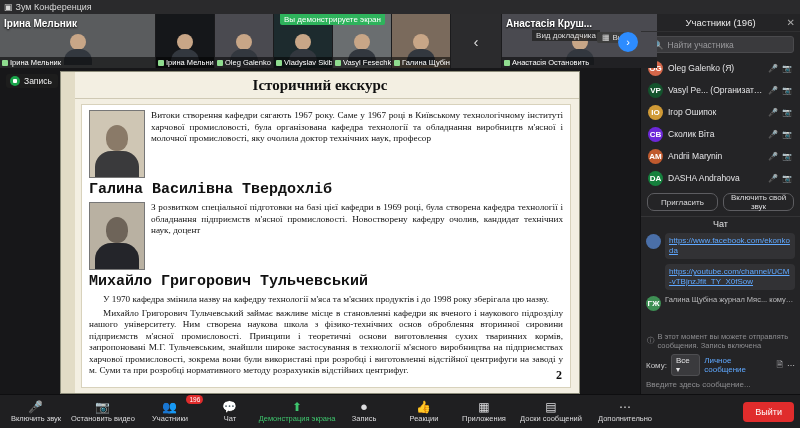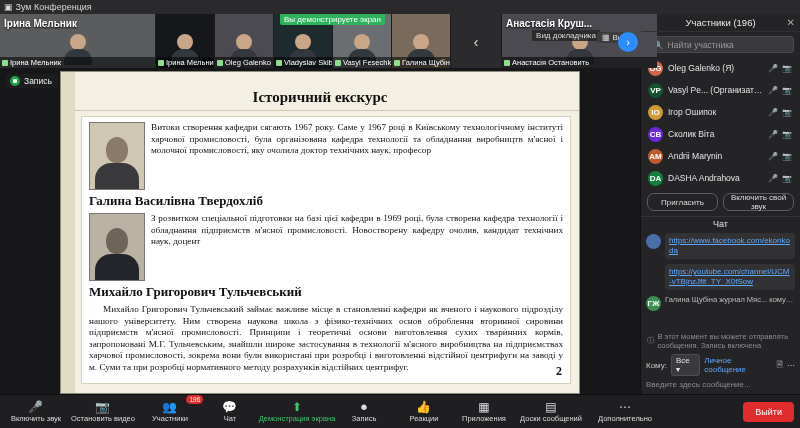--- a/index.html
+++ b/index.html
@@ -83,32 +83,32 @@
   .rec-dot { width:10px;height:10px;border-radius:50%;background:#1aa34a;display:flex;align-items:center;justify-content:center; }
   .rec-dot i{ width:4px;height:4px;background:#fff;border-radius:1px;display:block;}
 
   .slide {
     margin: 3px auto 0 auto; width: 520px; background:#f3efe2; position:relative;
     border:1px solid #8c8c7a; display:flex; flex-direction:column;
   }
   .slide .leftband { position:absolute; left:0; top:0; bottom:0; width:14px; background:#e2dcc6; }
   .slide-title {
     text-align:center; font-family:"Liberation Serif", serif; font-weight:bold;
-    font-size:15px; color:#111; padding:17px 0 4px 0; border-bottom:1px solid #cfc9b4;
+    font-size:15px; color:#111; padding:5px 0 4px 0; border-bottom:1px solid #cfc9b4;
   }
   .slide-inner { background:#fff; margin:5px 8px 6px 20px; border:1px solid #d8d2bc; padding:5px 7px 10px 7px; position:relative; }
   .para { font-family:"Liberation Serif", serif; font-size:9.2px; color:#111; text-align:justify; line-height:1.25; }
   .blk { display:flex; gap:6px; margin-bottom:3px; }
   .portrait { width:56px; height:68px; flex:0 0 56px; border:1px solid #777; background:#cfc6b4; position:relative; overflow:hidden; }
   .portrait.p2 { background:#b9b1a2; }
   .p-head { position:absolute; left:50%; top:14px; transform:translateX(-50%); width:22px;height:26px;border-radius:50% 50% 45% 45%; background:#8a7a68; }
   .p-body { position:absolute; left:50%; bottom:0; transform:translateX(-50%); width:44px;height:26px;border-radius:16px 16px 0 0; background:#3a3a3c; }
   .p2 .p-head { background:#6e6459; }
   .p2 .p-body { background:#24252a; }
-  .caption { font-family:Liberation Serif, serif; font-size:13px; font-weight:bold; margin:1px 0 4px 0; color:#111;}
+  .caption { font-family:Liberation Mono, monospace; font-size:15px; font-weight:bold; margin:1px 0 4px 0; color:#111;}
   .pagenum { position:absolute; right:8px; bottom:4px; font-family:"Liberation Serif",serif; font-weight:bold; font-size:12px; color:#111;}
 
   
   .rightpanel { width: 160px; flex:0 0 160px; background:#242426; display:flex; flex-direction:column; border-left:1px solid #101012; }
   .panel-head { height:18px; display:flex; align-items:center; justify-content:center; font-size:9.5px; color:#eaeaea; border-bottom:1px solid #303032; position:relative;}
   .panel-head .x { position:absolute; right:5px; font-size:10px; color:#aaa; }
   .search-wrap { padding:4px 6px; }
   .search {
     width:100%; height:17px; border-radius:3px; background:#3a3a3d; border:1px solid #4a4a4d;
     display:flex; align-items:center; padding:0 5px; gap:4px; font-size:8.5px; color:#9a9a9d;
@@ -285,20 +285,21 @@
               <div class="portrait p2">
                 <div class="p-head"></div>
                   <div class="p-body"></div>
               </div>
               <div>
                 <div class="para">З розвитком спеціальної підготовки на базі цієї кафедри в 1969 році, була створена кафедра технології і обладнання підприємств м'ясної промисловості. Новостворену кафедру очолив, кандидат технічних наук, доцент</div>
               </div>
             </div>
             <div class="caption">Михайло Григорович Тульчевський</div>
 
+            <div class="para" style="text-indent:14px">У 1970 кафедра змінила назву на кафедру технології м'яса та м'ясних продуктів і до 1998 року зберігала цю назву.</div>
             <div class="para" style="text-indent:14px;margin-top:2px">Михайло Григорович Тульчевський займає важливе місце в становленні кафедри як вченого і наукового підрозділу нашого університету. Ним створена наукова школа з фізико-технічних основ оброблення вторинної сировини підприємств м'ясної промисловості. Принципи і теоретичні основи виготовлення сухих тваринних кормів, запропоновані М.Г. Тульчевським, знайшли широке застосування в технології м'ясного виробництва на підприємствах харчової промисловості, зокрема вони були використані при розробці і виготовленні відстійної центрифуги на заводі у м. Суми та при розробці нормативного методу розрахунків відстійних центрифуг.</div>
 
             <div class="pagenum">2</div>
           </div>
         </div>
       </div>
     </div>
 
     <div class="rightpanel">
 

